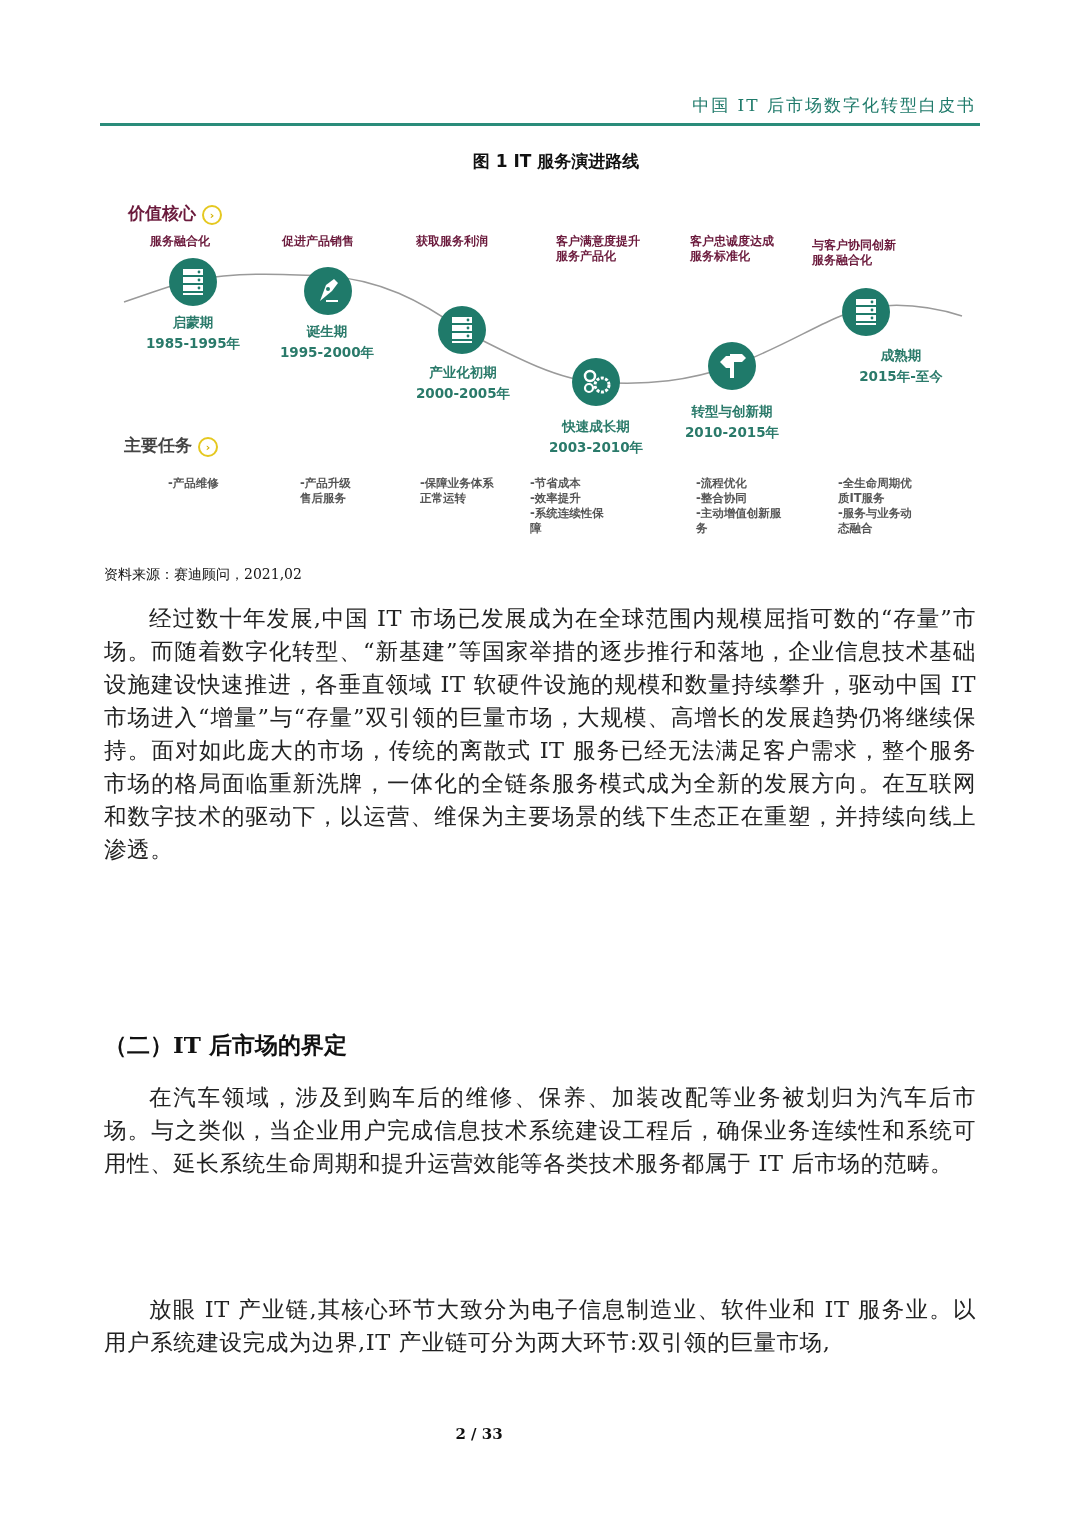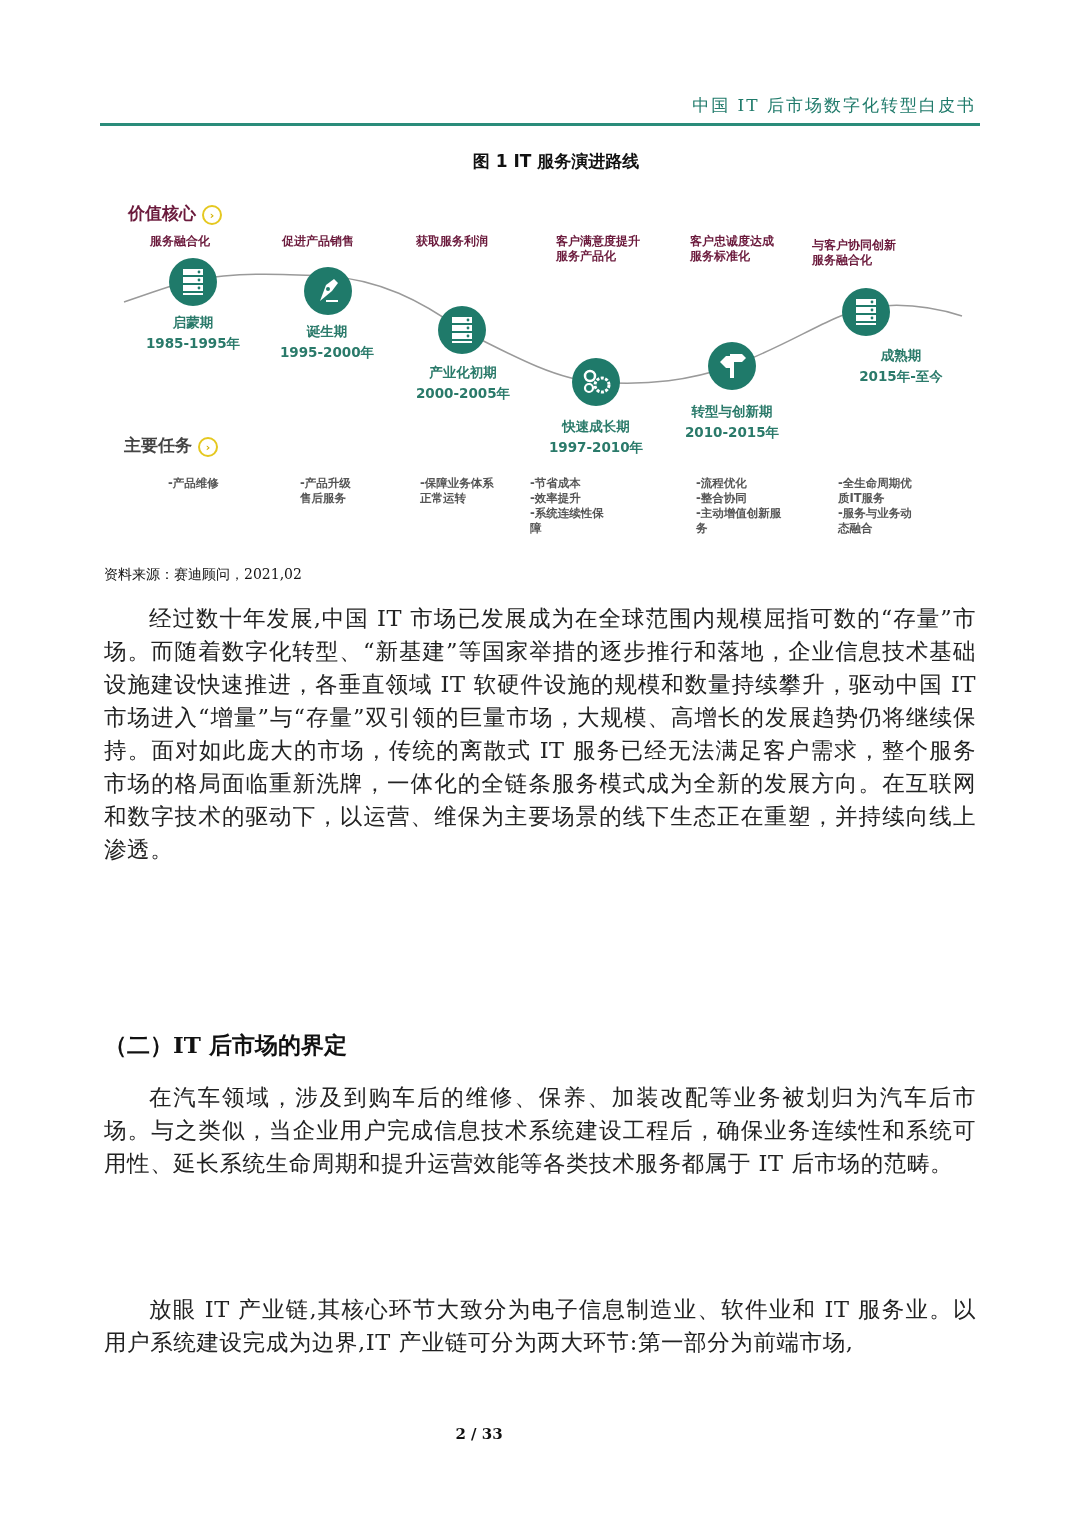--- a/index.html
+++ b/index.html
@@ -136,21 +136,21 @@
   <div class="stage-name" style="left:162px;top:131px;">
     <div>诞生期</div>
       <div>1995-2000年</div>
   </div>
   <div class="stage-name" style="left:298px;top:172px;">
     <div>产业化初期</div>
       <div>2000-2005年</div>
   </div>
   <div class="stage-name" style="left:431px;top:226px;">
     <div>快速成长期</div>
-      <div>1997-2010年</div>
+      <div>2003-2010年</div>
   </div>
   <div class="stage-name" style="left:567px;top:211px;">
     <div>转型与创新期</div>
       <div>2010-2015年</div>
   </div>
   <div class="stage-name" style="left:736px;top:155px;">
     <div>成熟期</div>
       <div>2015年-至今</div>
   </div>
 
@@ -171,15 +171,15 @@
 质IT服务
 -服务与业务动
 态融合</div>
 </div>
 
 <div class="source">资料来源：赛迪顾问，2021,02</div>
 
 <p class="para p1">经过数十年发展,中国 IT 市场已发展成为在全球范围内规模屈指可数的“存量”市场。而随着数字化转型、“新基建”等国家举措的逐步推行和落地，企业信息技术基础设施建设快速推进，各垂直领域 IT 软硬件设施的规模和数量持续攀升，驱动中国 IT 市场进入“增量”与“存量”双引领的巨量市场，大规模、高增长的发展趋势仍将继续保持。面对如此庞大的市场，传统的离散式 IT 服务已经无法满足客户需求，整个服务市场的格局面临重新洗牌，一体化的全链条服务模式成为全新的发展方向。在互联网和数字技术的驱动下，以运营、维保为主要场景的线下生态正在重塑，并持续向线上渗透。</p>
 <div class="h2">（二）IT 后市场的界定</div>
 <p class="para p2">在汽车领域，涉及到购车后的维修、保养、加装改配等业务被划归为汽车后市场。与之类似，当企业用户完成信息技术系统建设工程后，确保业务连续性和系统可用性、延长系统生命周期和提升运营效能等各类技术服务都属于 IT 后市场的范畴。</p>
-<p class="para p3">放眼 IT 产业链,其核心环节大致分为电子信息制造业、软件业和 IT 服务业。以用户系统建设完成为边界,IT 产业链可分为两大环节:第一部分为前端市场,</p>
+<p class="para p3">放眼 IT 产业链,其核心环节大致分为电子信息制造业、软件业和 IT 服务业。以用户系统建设完成为边界,IT 产业链可分为两大环节:双引领的巨量市场,</p>
 
 <div class="page-num">2 / 33</div>
 
 </body></html>

